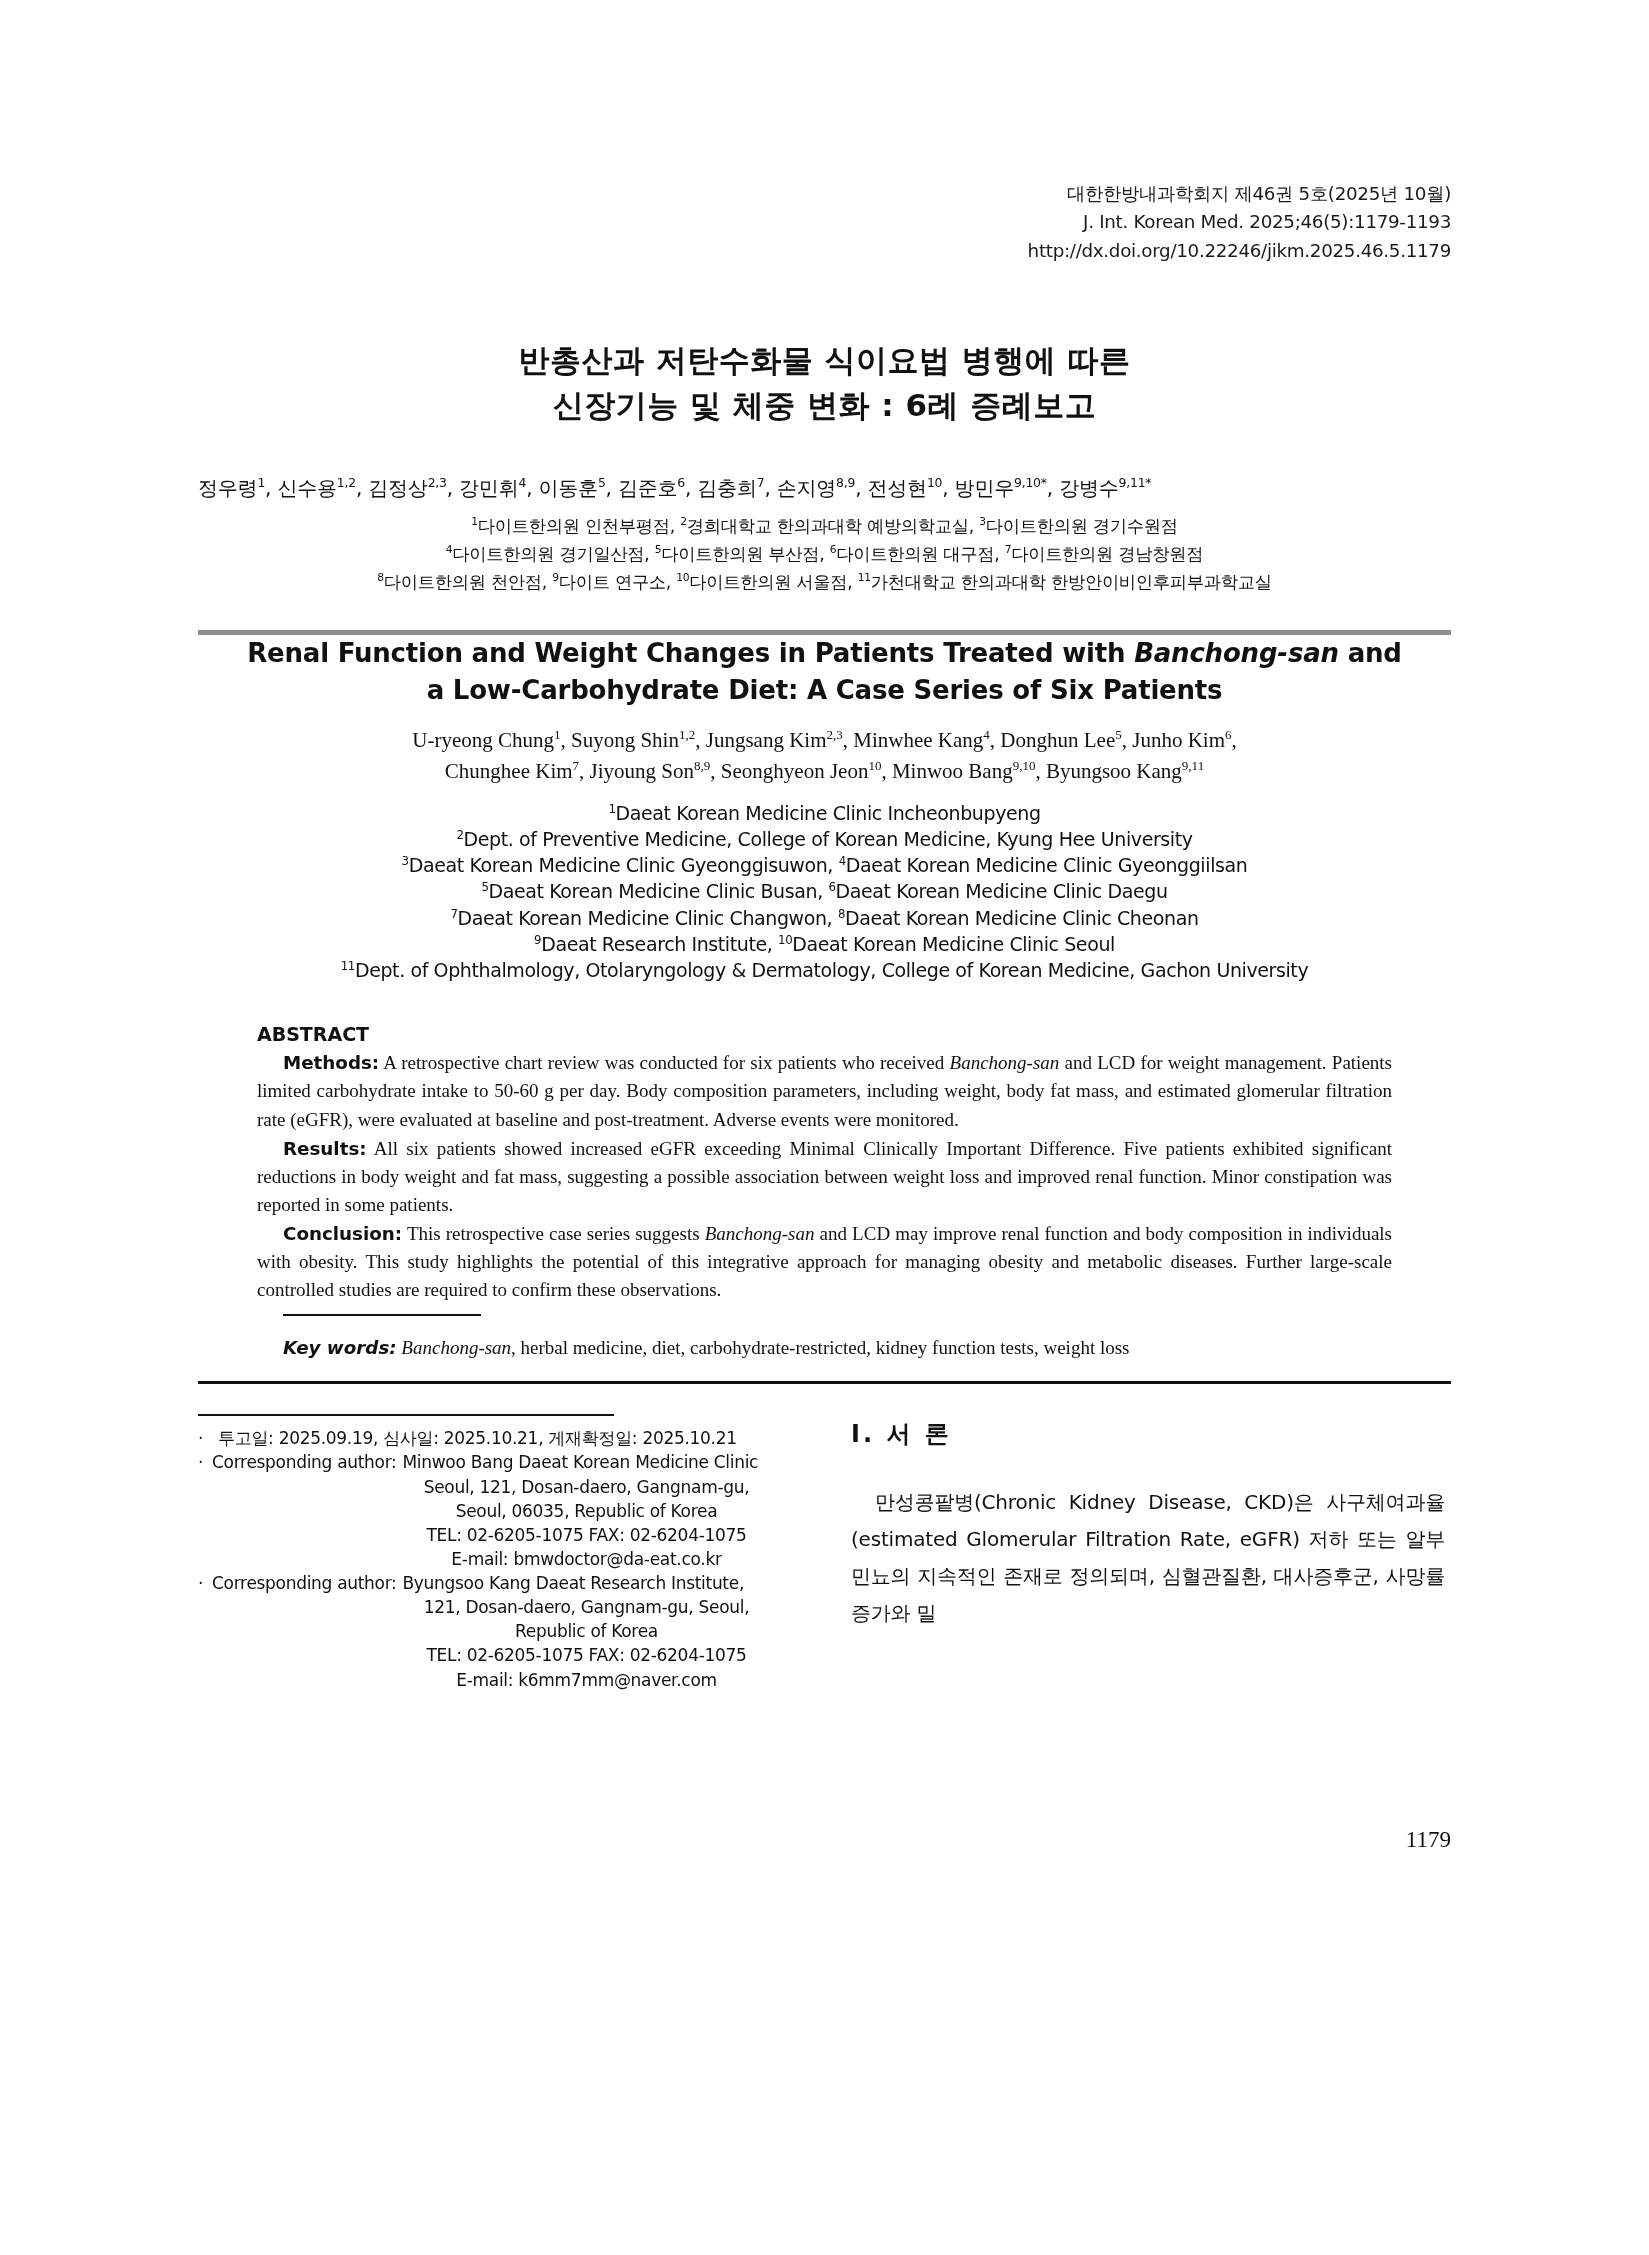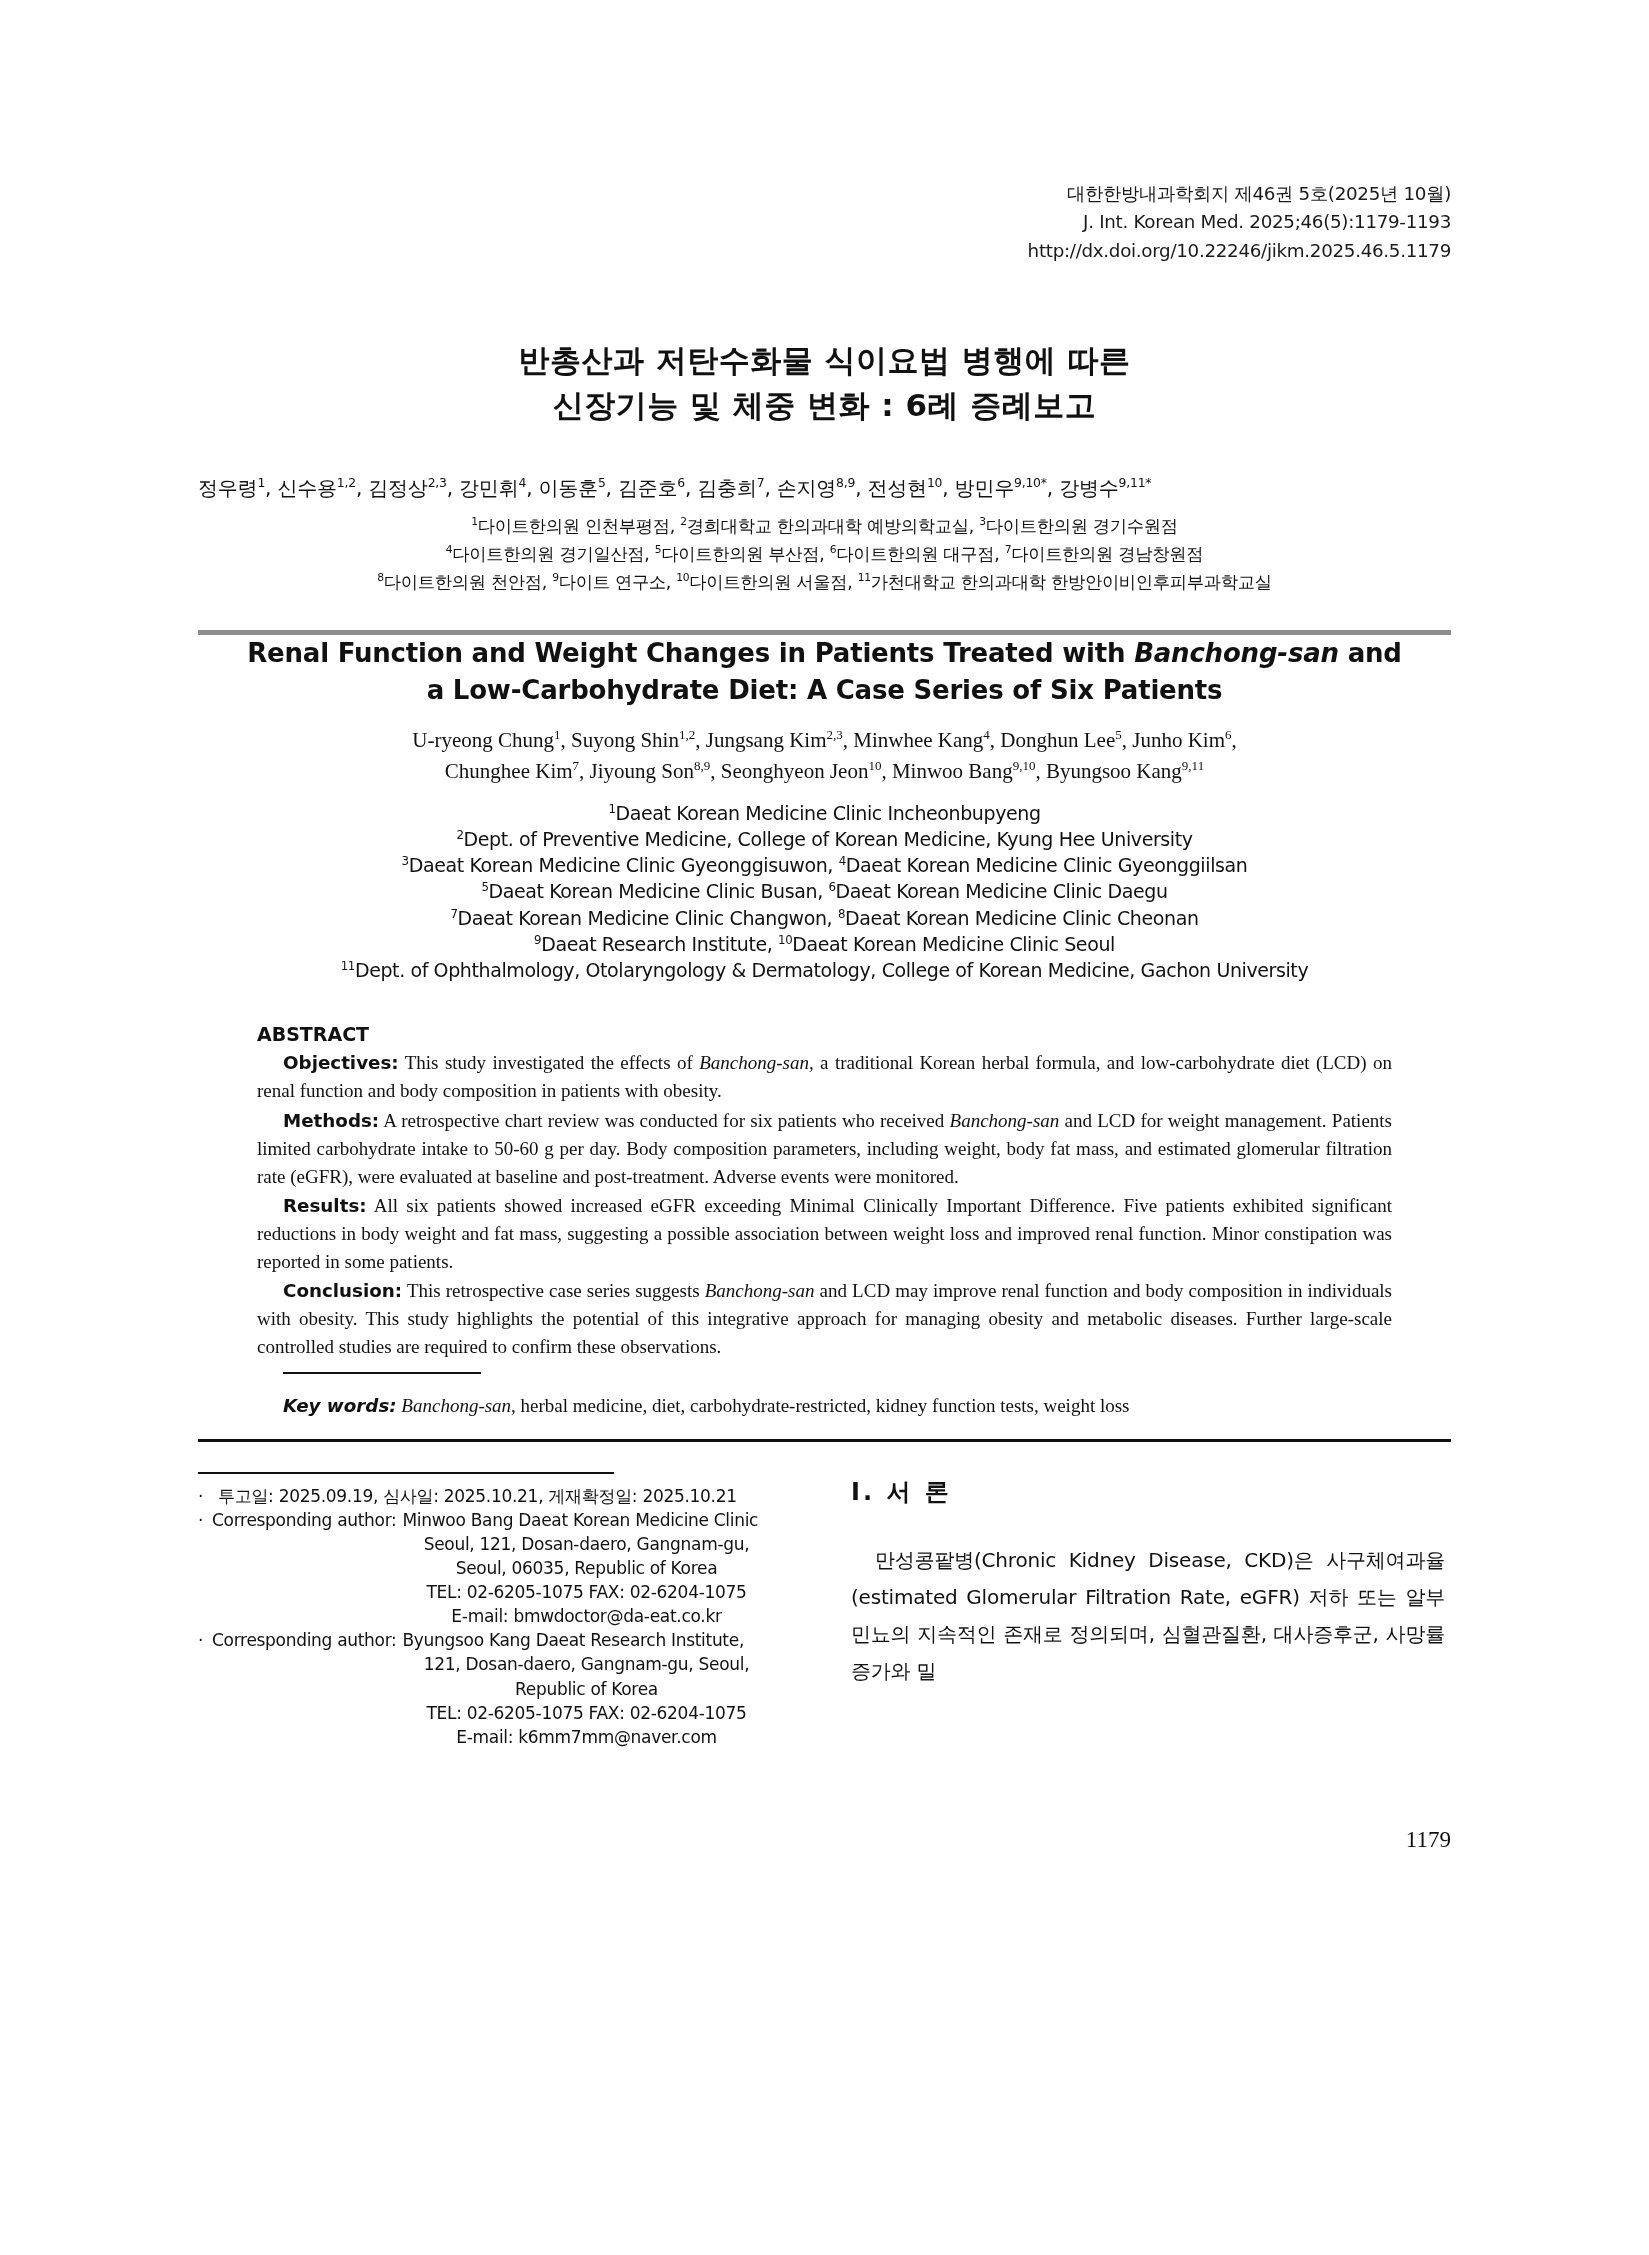--- a/index.html
+++ b/index.html
@@ -254,21 +254,20 @@
     <div><sup>3</sup>Daeat Korean Medicine Clinic Gyeonggisuwon, <sup>4</sup>Daeat Korean Medicine Clinic Gyeonggiilsan</div>
     <div><sup>5</sup>Daeat Korean Medicine Clinic Busan, <sup>6</sup>Daeat Korean Medicine Clinic Daegu</div>
     <div><sup>7</sup>Daeat Korean Medicine Clinic Changwon, <sup>8</sup>Daeat Korean Medicine Clinic Cheonan</div>
     <div><sup>9</sup>Daeat Research Institute, <sup>10</sup>Daeat Korean Medicine Clinic Seoul</div>
     <div><sup>11</sup>Dept. of Ophthalmology, Otolaryngology &amp; Dermatology, College of Korean Medicine, Gachon University</div>
   </div>
 
   <div class="abstract-wrap">
     <div class="abstract-label">ABSTRACT</div>
 
-    <p class="abs-p"><span class="lead">Objectives:</span><span> This study investigated the effects of </span><i>Banchong-san</i><span>, a traditional Korean herbal formula, and low-carbohydrate diet (LCD) on renal function and body composition in patients with obesity.</span></p>
 
     <p class="abs-p"><span class="lead">Methods:</span><span> A retrospective chart review was conducted for six patients who received </span><i>Banchong-san</i><span> and LCD for weight management. Patients limited carbohydrate intake to 50-60 g per day. Body composition parameters, including weight, body fat mass, and estimated glomerular filtration rate (eGFR), were evaluated at baseline and post-treatment. Adverse events were monitored.</span></p>
 
     <p class="abs-p"><span class="lead">Results:</span><span> All six patients showed increased eGFR exceeding Minimal Clinically Important Difference. Five patients exhibited significant reductions in body weight and fat mass, suggesting a possible association between weight loss and improved renal function. Minor constipation was reported in some patients.</span></p>
 
     <p class="abs-p"><span class="lead">Conclusion:</span><span> This retrospective case series suggests </span><i>Banchong-san</i><span> and LCD may improve renal function and body composition in individuals with obesity. This study highlights the potential of this integrative approach for managing obesity and metabolic diseases. Further large-scale controlled studies are required to confirm these observations.</span></p>
 
     <div class="kw-rule"></div>
     <div class="keywords"><span class="kw-label">Key words:</span> <i>Banchong-san</i><span>, herbal medicine, diet, carbohydrate-restricted, kidney function tests, weight loss</span></div>
   </div>

